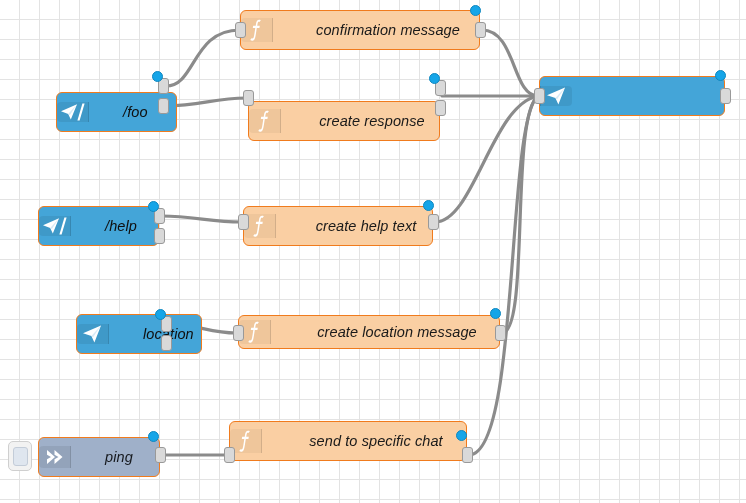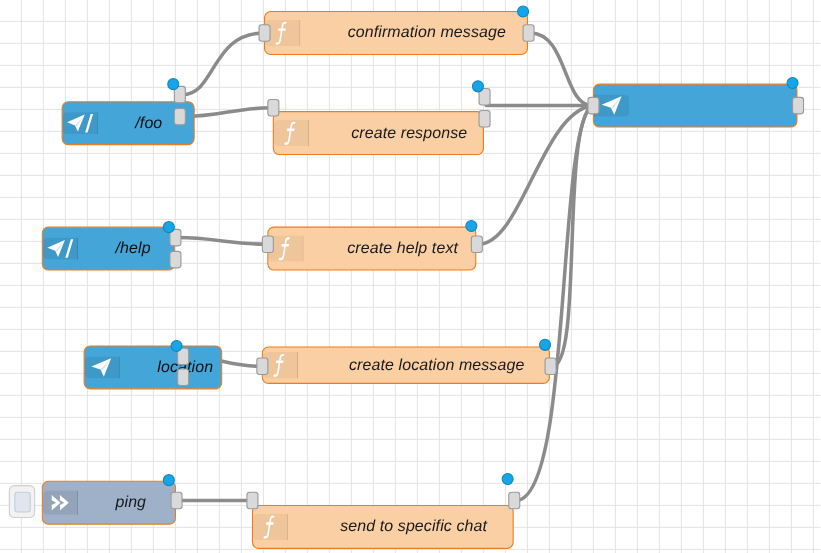--- a/index.html
+++ b/index.html
@@ -275,21 +275,21 @@
       <svg class="ic" width="22" height="22" viewBox="0 0 22 22" aria-hidden="true">
         <path d="M3 4 L11 11 L3 18 L3 13.2 L7 11 L3 8.8 Z" fill="#ffffff"></path>
         <path d="M10.5 4 L18.5 11 L10.5 18 L10.5 13.2 L14.5 11 L10.5 8.8 Z" fill="#ffffff"></path>
       </svg>
     </div>
     <div class="node-label label-left">ping</div>
   </div>
   <div class="port" style="left:155px; top:447px;"></div>
   <div class="status-dot" style="left:148px; top:431px;"></div>
 
-  <div class="node fn" style="left:229px; top:459px; width:238px; height:40px;">
+  <div class="node fn" style="left:229px; top:421px; width:238px; height:40px;">
     <div class="node-icon">
       <svg class="ic" width="16" height="24" viewBox="0 0 16 24" aria-hidden="true">
         <path d="M11.8 2.2c-1.2-.8-3-.6-3.9.7-.6.9-.8 2.2-1 3.6l-.2 1.3H4.2l-.4 2.2h2.5l-1 6.4c-.3 1.9-.6 3.1-1.1 3.7-.5.6-1.3.6-1.9.1l-1 1.9c1.3.9 3.2.7 4.1-.7.7-1 1-2.5 1.3-4.3l1.1-7.1h2.6l.4-2.2H8.2l.2-1.3c.2-1.3.4-2.1.7-2.5.3-.4.9-.4 1.4-.1z" fill="#ffffff"></path>
       </svg>
     </div>
     <div class="node-label label-center">send to specific chat</div>
   </div>
   <div class="port" style="left:224px; top:447px;"></div>
   <div class="port" style="left:462px; top:447px;"></div>
   <div class="status-dot" style="left:456px; top:430px;"></div>

